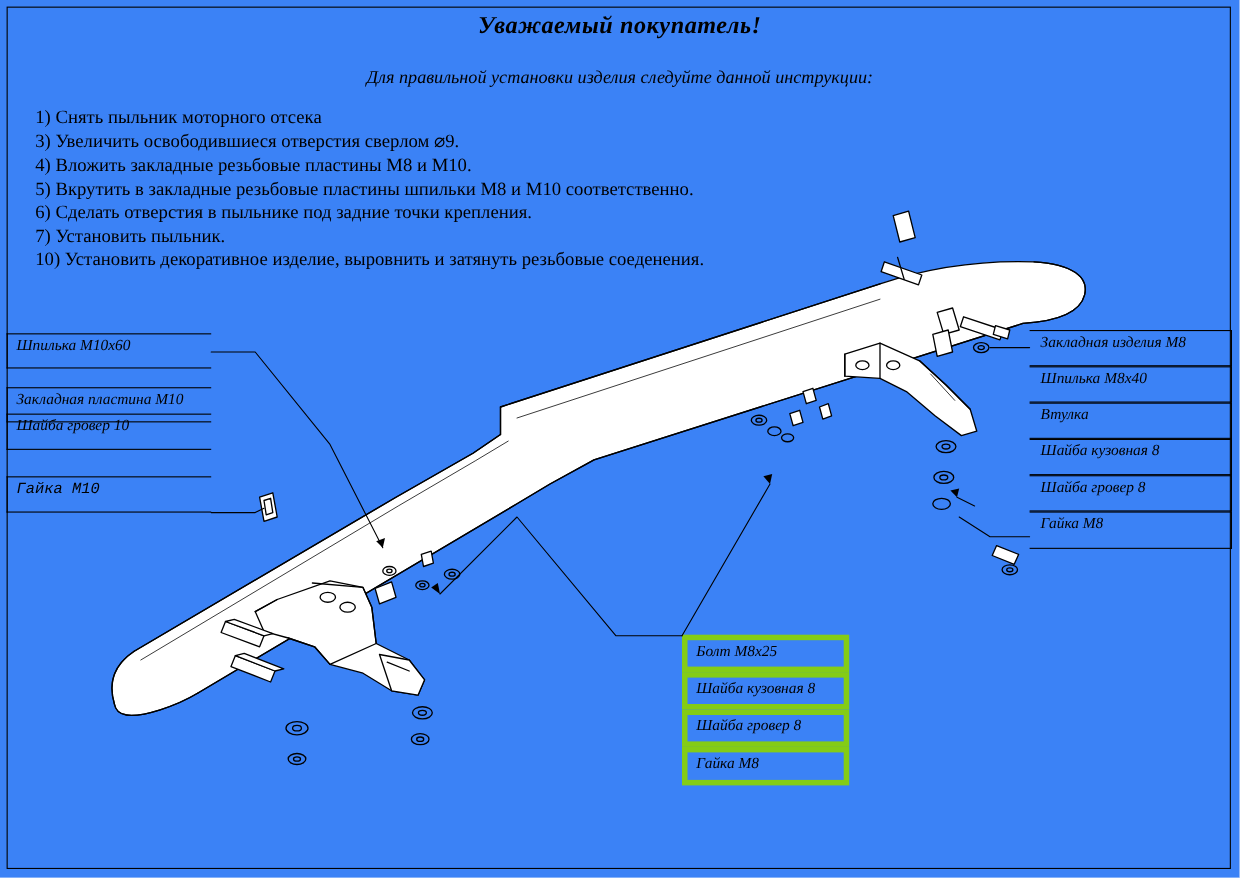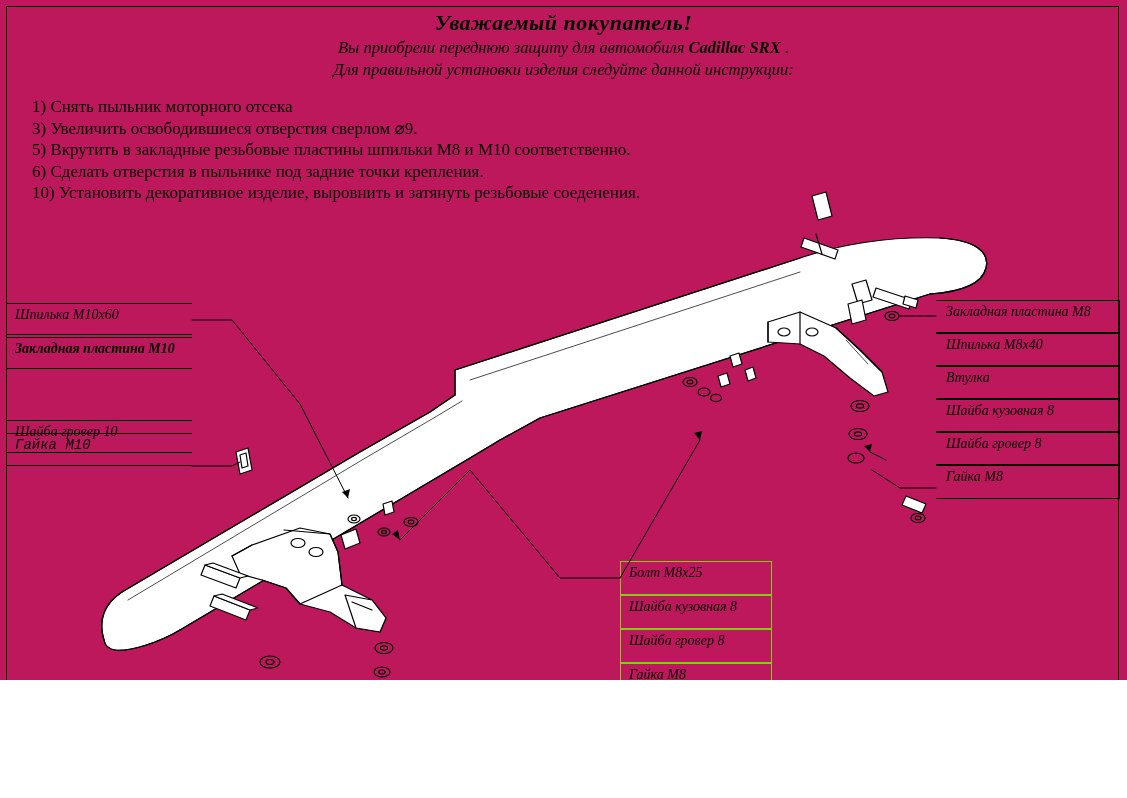--- a/index.html
+++ b/index.html
@@ -3,22 +3,22 @@
 <meta charset="utf-8">
 <style>
   html, body {
     margin: 0;
     padding: 0;
     background: #ffffff;
   }
   #page {
     position: relative;
     width: 1127px;
-    height: 680px;
-    background: #be185d;
+    height: 798px;
+    background: #3b82f6;
     font-family: "Liberation Serif", serif;
     overflow: hidden;
   }
   .outer-frame {
     position: absolute;
     left: 6px;
     top: 6px;
     width: 1113px;
     height: 784px;
     border: 1px solid #000;
@@ -69,60 +69,60 @@
     padding: 3px 6px 0 8px;
     background: transparent;
     white-space: nowrap;
   }
   .label-box.right-group {
     border: 1px solid #000;
     border-left: none;
     padding-left: 10px;
   }
   .label-box.closed {
-    border: 1px solid #84cc16;
+    border: 5px solid #84cc16;
+    margin-top: 16px;
   }
 
   svg.art {
     position: absolute;
     left: 0;
     top: 0;
     width: 1127px;
     height: 798px;
     pointer-events: none;
   }
 </style>
 </head>
 <body>
 
 <div id="page">
 
   <div class="outer-frame"></div>
 
   <div class="title">Уважаемый   покупатель!</div>
 
-  <div class="subtitle1">
-    <span>Вы приобрели переднюю защиту для автомобиля </span><span class="brand">Cadillac SRX</span><span> .</span>
-  </div>
   <div class="subtitle2">Для правильной установки изделия  следуйте данной инструкции:</div>
 
   <div class="steps">
     <div>1) Снять пыльник моторного отсека</div>
     <div>3) Увеличить освободившиеся отверстия сверлом ⌀9.</div>
+    <div>4) Вложить закладные резьбовые пластины М8 и М10.</div>
     <div>5) Вкрутить в закладные резьбовые пластины шпильки М8 и М10 соответственно.</div>
     <div>6) Сделать отверстия в пыльнике под задние точки крепления.</div>
+    <div>7) Установить пыльник.</div>
     <div>10) Установить декоративное изделие, выровнить и затянуть резьбовые соеденения.</div>
   </div>
 
   <div class="label-box" style="left:6px; top:303px; width:186px; height:32px;">Шпилька М10х60</div>
-  <div class="label-box" style="left:6px; top:337px; width:186px; height:32px;font-weight:bold;">Закладная пластина М10</div>
-  <div class="label-box" style="left:6px; top:420px; width:186px; height:33px;">Шайба гровер 10</div>
+  <div class="label-box" style="left:6px; top:352px; width:186px; height:32px;">Закладная пластина М10</div>
+  <div class="label-box" style="left:6px; top:376px; width:186px; height:33px;">Шайба гровер 10</div>
   <div class="label-box" style="left:6px; top:433px; width:186px; height:33px;font-family:Liberation Mono, monospace;">Гайка М10</div>
 
-  <div class="label-box right-group" style="left:936px; top:300px; width:184px; height:33px;">Закладная пластина М8</div>
+  <div class="label-box right-group" style="left:936px; top:300px; width:184px; height:33px;">Закладная изделия М8</div>
   <div class="label-box right-group" style="left:936px; top:333px; width:184px; height:33px;">Шпилька М8х40</div>
   <div class="label-box right-group" style="left:936px; top:366px; width:184px; height:33px;">Втулка</div>
   <div class="label-box right-group" style="left:936px; top:399px; width:184px; height:33px;">Шайба кузовная 8</div>
   <div class="label-box right-group" style="left:936px; top:432px; width:184px; height:33px;">Шайба гровер 8</div>
   <div class="label-box right-group" style="left:936px; top:465px; width:184px; height:34px;">Гайка М8</div>
 
   <div class="label-box closed" style="left:620px; top:561px; width:152px; height:34px;">Болт М8х25</div>
   <div class="label-box closed" style="left:620px; top:595px; width:152px; height:34px;">Шайба кузовная 8</div>
   <div class="label-box closed" style="left:620px; top:629px; width:152px; height:34px;">Шайба гровер 8</div>
   <div class="label-box closed" style="left:620px; top:663px; width:152px; height:35px;">Гайка М8</div>

